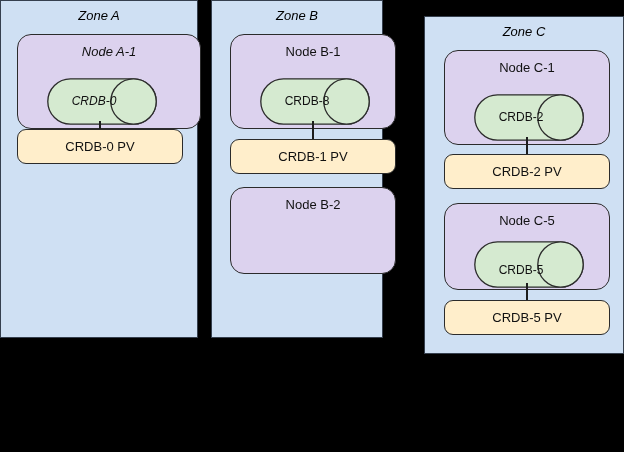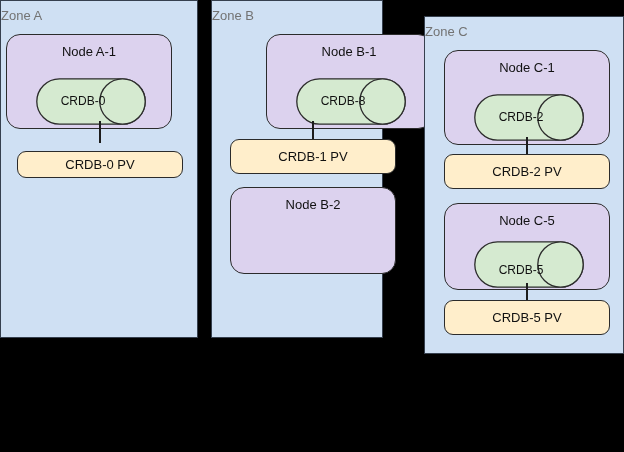--- a/index.html
+++ b/index.html
@@ -29,25 +29,26 @@
     position: absolute;
     background: #cfe0f3;
     border: 1px solid #36404e;
     box-sizing: border-box;
   }
   .zone-title {
     position: absolute;
     left: 0;
     right: 0;
     top: 7px;
-    text-align: left;
+    text-align: center;
     font-size: 13px;
     line-height: 16px;
-    color: #737373;
-    white-space: nowrap;
+    color: #000000;
+    white-space: nowrap;
+    font-style: italic;
   }
 
   
   .node {
     position: absolute;
     background: #dcd2ee;
     border: 1px solid #2b2b2b;
     border-radius: 14px;
     box-sizing: border-box;
   }
@@ -111,43 +112,43 @@
   }
 </style>
 </head>
 <body>
 
 <div id="canvas">
 
   <div class="zone" style="left:0px; top:0px; width:198px; height:338px;">
     <div class="zone-title">Zone A</div>
 
-    <div class="node" style="left:5px; top:33px; width:166px; height:95px;">
+    <div class="node" style="left:16px; top:33px; width:184px; height:95px;font-style:italic;">
       <div class="node-title">Node A-1</div>
 
       <div class="db" style="left:29px; top:43px; width:110px; height:47px;">
         <svg width="110" height="47" viewBox="0 0 110 47">
           <path d="M 23.5 0.8 L 86.5 0.8 A 22.7 22.7 0 0 1 86.5 46.2 L 23.5 46.2 A 22.7 22.7 0 0 1 23.5 0.8 Z" fill="#d5ead0" stroke="#2b2b2b" stroke-width="1.3"></path>
           <circle cx="86.5" cy="23.5" r="22.7" fill="#d5ead0" stroke="#2b2b2b" stroke-width="1.3"></circle>
         </svg>
         <div class="db-label" style="left:6px; width:82px;">CRDB-0</div>
       </div>
     </div>
 
     <div class="connector" style="left:98px; top:120px; height:22px;"></div>
 
-    <div class="pv" style="left:16px; top:150px; width:166px; height:27px;">
+    <div class="pv" style="left:16px; top:128px; width:166px; height:35px;">
       <span class="pv-label">CRDB-0 PV</span>
     </div>
   </div>
 
   <div class="zone" style="left:211px; top:0px; width:172px; height:338px;">
     <div class="zone-title">Zone B</div>
 
-    <div class="node" style="left:18px; top:33px; width:166px; height:95px;margin-left:36px;">
+    <div class="node" style="left:18px; top:33px; width:166px; height:95px;">
       <div class="node-title">Node B-1</div>
 
       <div class="db" style="left:29px; top:43px; width:110px; height:47px;">
         <svg width="110" height="47" viewBox="0 0 110 47">
           <path d="M 23.5 0.8 L 86.5 0.8 A 22.7 22.7 0 0 1 86.5 46.2 L 23.5 46.2 A 22.7 22.7 0 0 1 23.5 0.8 Z" fill="#d5ead0" stroke="#2b2b2b" stroke-width="1.3"></path>
           <circle cx="86.5" cy="23.5" r="22.7" fill="#d5ead0" stroke="#2b2b2b" stroke-width="1.3"></circle>
         </svg>
         <div class="db-label" style="left:6px; width:82px;">CRDB-8</div>
       </div>
     </div>

